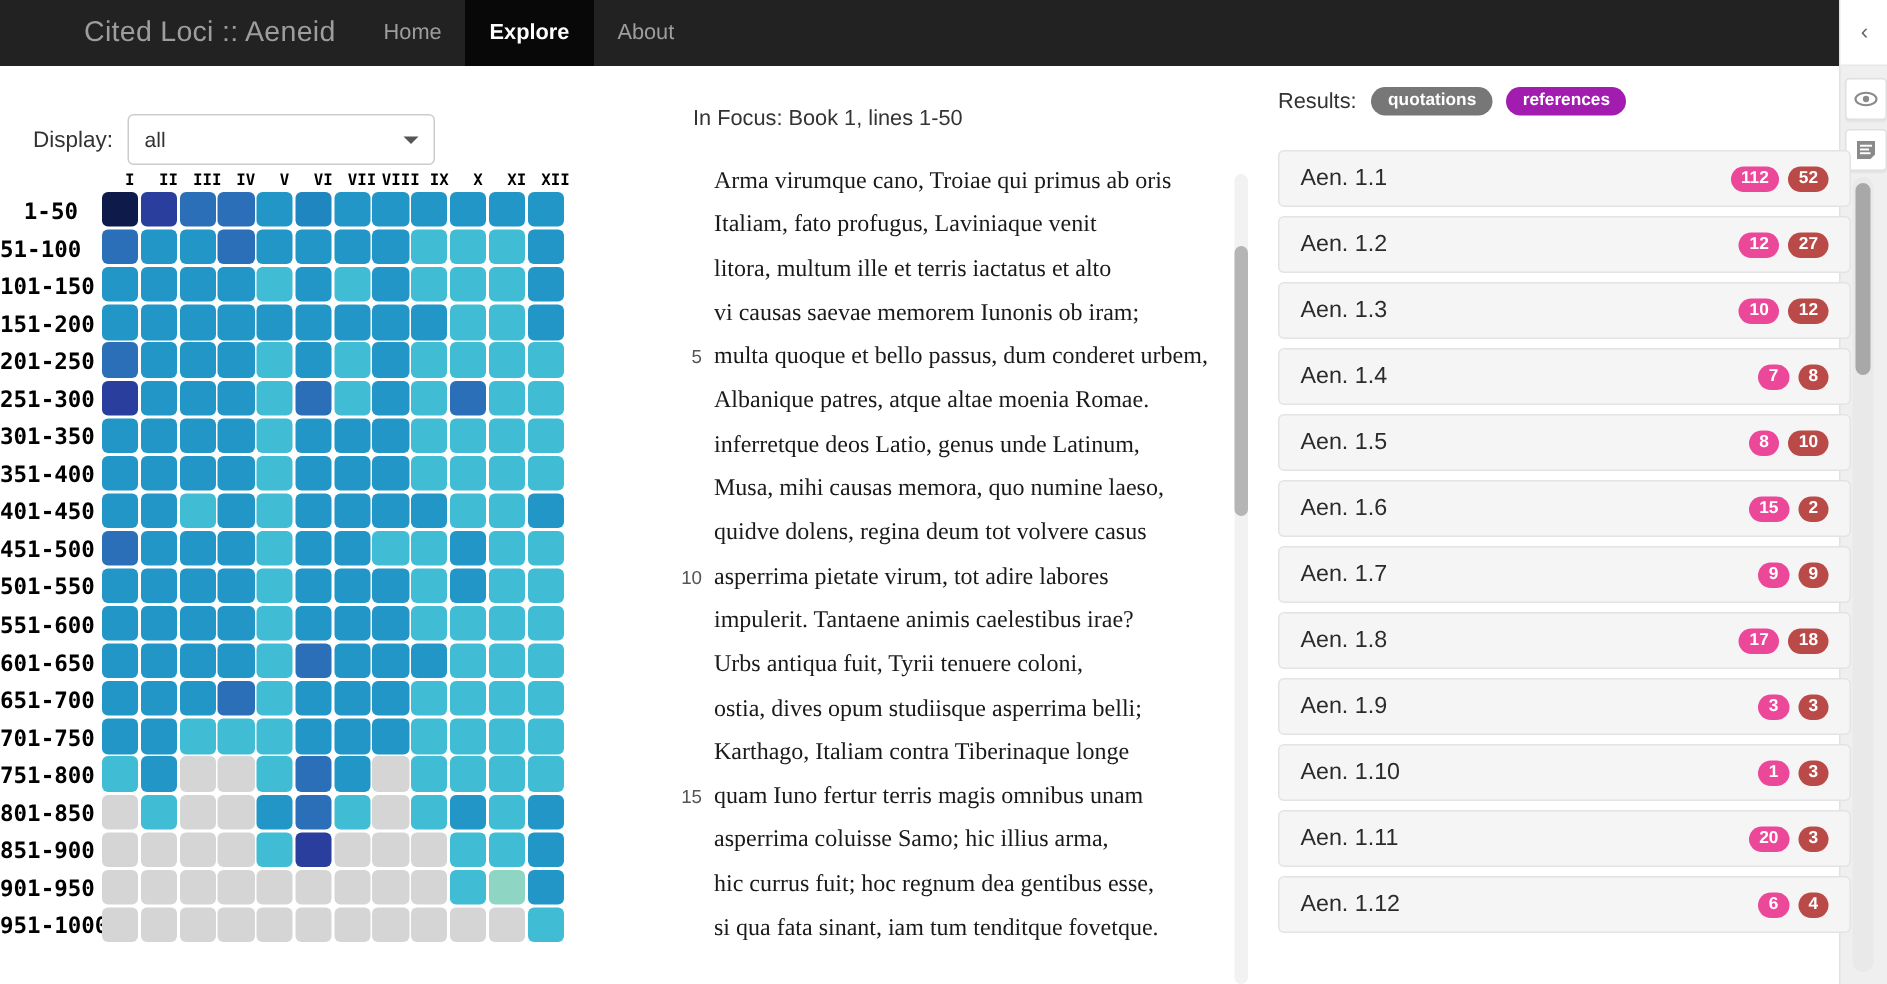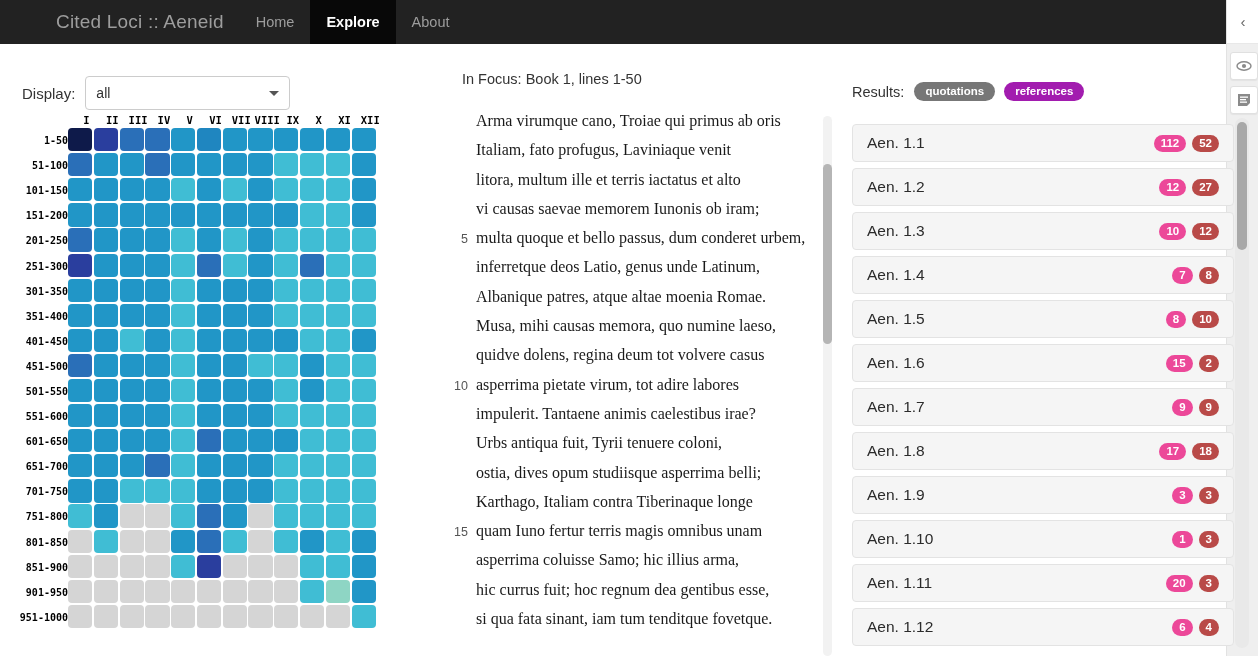--- a/index.html
+++ b/index.html
@@ -127,24 +127,24 @@
     text-align: center;
     font-family: "DejaVu Sans Mono", monospace;
     font-size: 10.5px; font-weight: bold; color: #000;
     line-height: 16px;
   }
   .grid-row {
     display: flex; align-items: center;
     height: 25.1px;
   }
   .row-label {
-    width: 68px; padding-right: 0;
+    width: 68px; padding-right: 16px;
     text-align: right;
     font-family: "DejaVu Sans Mono", monospace;
-    font-size: 10px; font-weight: bold; color: #000;
+    font-size: 15px; font-weight: bold; color: #000;
     white-space: nowrap;
   }
   .cells { display: flex; }
   .cell {
     width: 24.2px; height: 23.2px;
     margin-right: 1.6px;
     margin-bottom: 1.8px;
     border-radius: 4px;
     cursor: pointer;
   }
@@ -186,21 +186,21 @@
   #poem-scroll-thumb {
     position: absolute; right: 8px; top: 120px;
     width: 9px; height: 180px;
     background: #b5b5b5;
     border-radius: 5px;
     cursor: pointer;
   }
 
   
   #results-panel {
-    position: absolute; left: 840px; top: 56px;
+    position: absolute; left: 840px; top: 32px;
     width: 386px; height: 528px;
   }
   #results-head {
     position: absolute; left: 12px; top: 26px;
     display: flex; align-items: center;
   }
   #results-label { font-size: 14.5px; color: #333; margin-right: 10px; }
   .filter-pill {
     padding: 3px 11px 4px;
     border-radius: 10px;
@@ -666,25 +666,25 @@
       <div class="verse">
         <span class="vnum"></span>
         <span class="vtext">vi causas saevae memorem Iunonis ob iram;</span>
       </div>
       <div class="verse">
         <span class="vnum">5</span>
         <span class="vtext">multa quoque et bello passus, dum conderet urbem,</span>
       </div>
       <div class="verse">
         <span class="vnum"></span>
+        <span class="vtext">Albanique patres, atque altae moenia Romae.</span>
+      </div>
+      <div class="verse">
+        <span class="vnum"></span>
         <span class="vtext">inferretque deos Latio, genus unde Latinum,</span>
-      </div>
-      <div class="verse">
-        <span class="vnum"></span>
-        <span class="vtext">Albanique patres, atque altae moenia Romae.</span>
       </div>
       <div class="verse">
         <span class="vnum"></span>
         <span class="vtext">Musa, mihi causas memora, quo numine laeso,</span>
       </div>
       <div class="verse">
         <span class="vnum"></span>
         <span class="vtext">quidve dolens, regina deum tot volvere casus</span>
       </div>
       <div class="verse">

